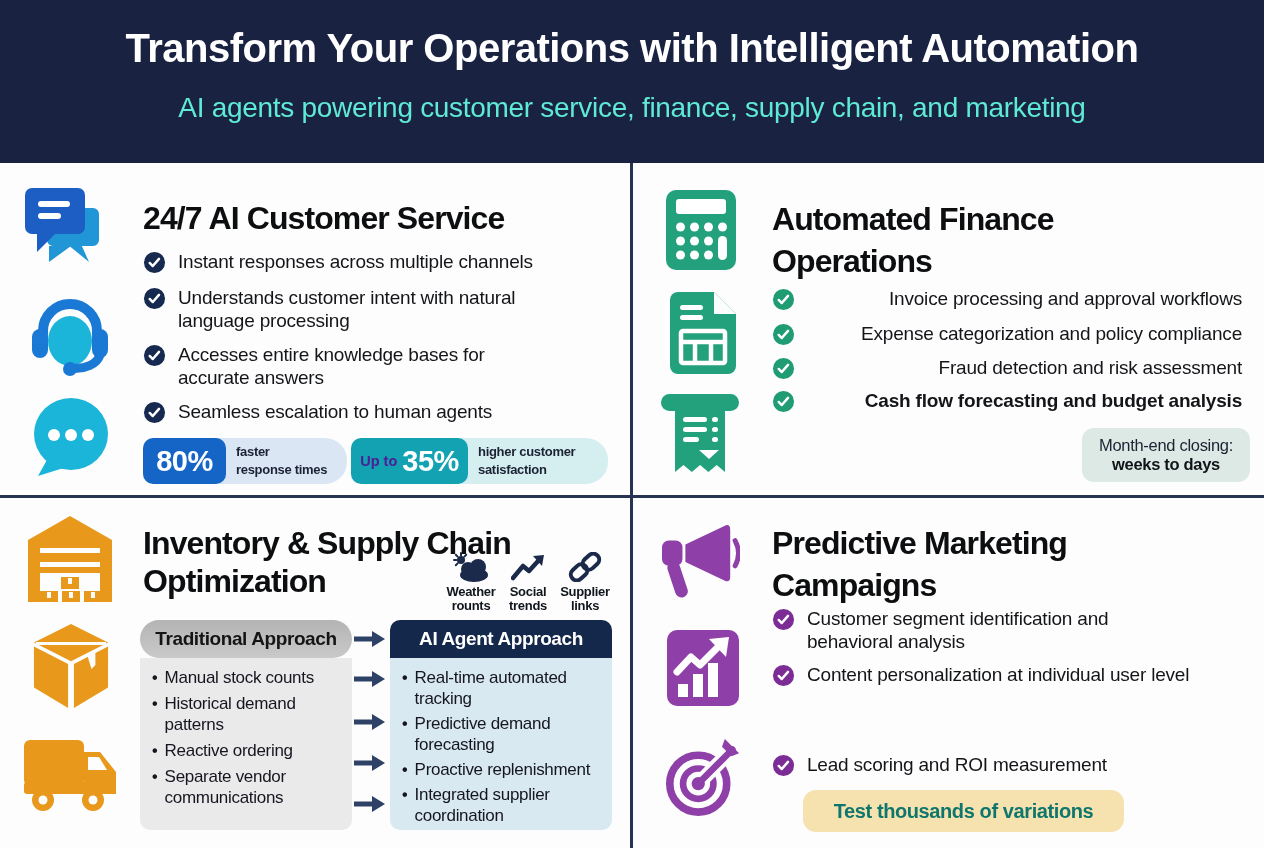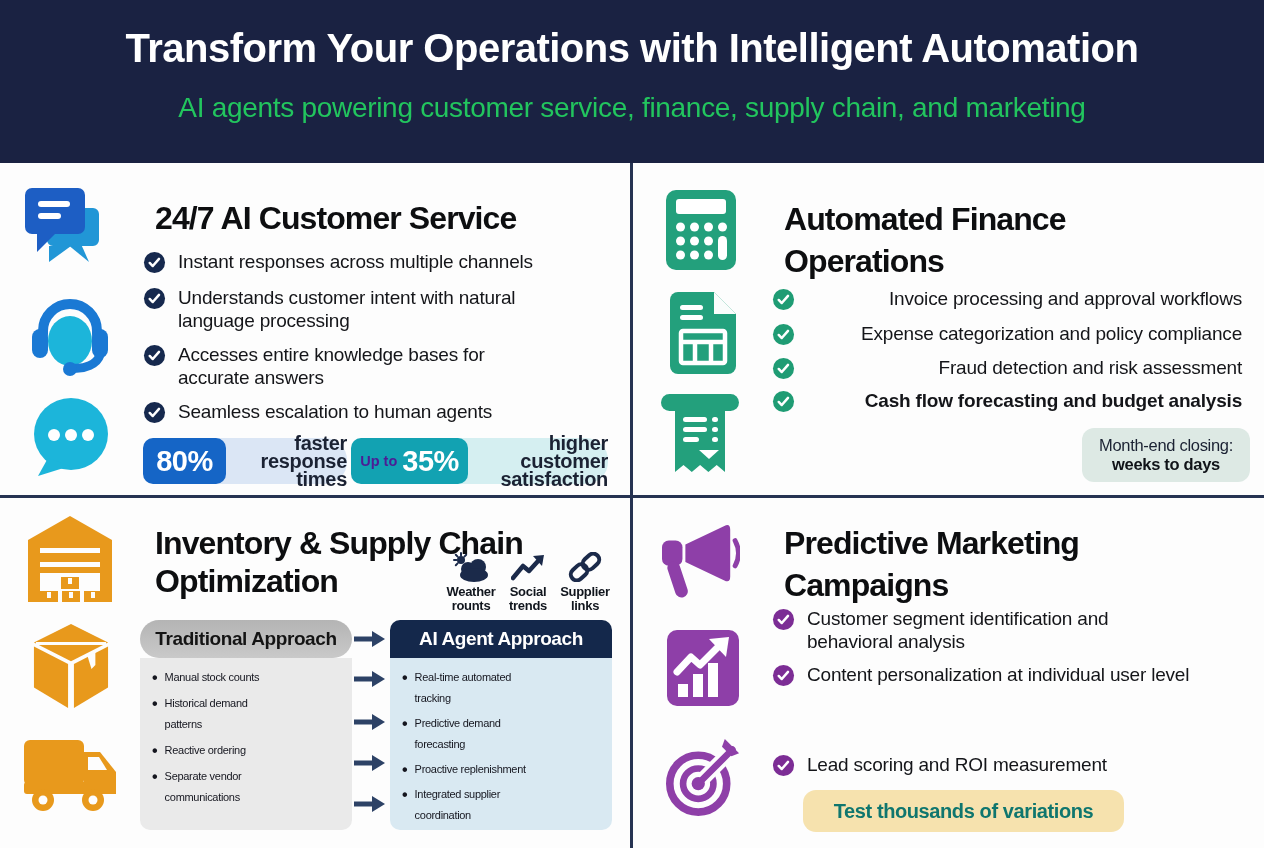--- a/index.html
+++ b/index.html
@@ -3,43 +3,43 @@
 <meta charset="utf-8">
 <style>
   html,body{margin:0;padding:0;background:#888;}
   #canvas{position:relative;width:1264px;height:848px;background:#fdfdfd;overflow:hidden;
     font-family:"Liberation Sans","DejaVu Sans",sans-serif;color:#141519;}
   .abs{position:absolute;}
   
   #header{position:absolute;left:0;top:0;width:1264px;height:163px;background:var(--header_bg);}
   #header .h-title{position:absolute;left:0;top:26px;width:100%;text-align:center;color:#fff;
     font-size:40px;font-weight:700;letter-spacing:-0.5px;}
-  #header .h-sub{position:absolute;left:0;top:92px;width:100%;text-align:center;color:#22c55e;
+  #header .h-sub{position:absolute;left:0;top:92px;width:100%;text-align:center;color:#5eead4;
     font-size:28px;font-weight:400;letter-spacing:-0.3px;}
   
   .vdiv{position:absolute;left:630px;top:163px;width:3px;height:685px;background:#263352;}
   .hdiv{position:absolute;left:0;top:495px;width:1264px;height:3px;background:#263352;}
   
   .q-title{position:absolute;font-weight:700;font-size:32px;line-height:40px;letter-spacing:-0.9px;
-    color:#0d0e10;white-space:pre-line;margin-left:12px;}
+    color:#0d0e10;white-space:pre-line;}
   
   .bullet{position:absolute;display:flex;gap:12px;align-items:flex-start;}
   .bullet svg{flex:none;margin-top:1px;}
   .ck-navy{color:var(--navy_check);} .ck-green{color:var(--green_check);justify-content:space-between;} .ck-purple{color:var(--purple_check);}
   .btext{font-size:19px;line-height:23px;color:#141519;white-space:pre-line;letter-spacing:-0.2px;}
   .btext.bold{font-weight:700;}
   
   .stat-pill{position:absolute;height:46px;border-radius:22px;display:flex;align-items:center;}
   .pill-blue{background:var(--stat_blue_bg);} .pill-teal{background:var(--teal_bg);}
   .stat-box{height:46px;border-radius:10px;display:flex;align-items:center;justify-content:center;flex:none;}
   .box-blue{background:var(--stat_blue);width:83px;} .box-teal{background:var(--teal);width:117px;}
   .stat-big{color:#fff;font-size:29px;font-weight:700;letter-spacing:-0.5px;}
   .stat-prefix{color:#4c1d95;font-size:14.5px;font-weight:700;margin-right:5px;}
-  .stat-label{font-size:20px;font-weight:700;line-height:18px;color:#1b2233;white-space:pre-line;
-    padding-left:24px;letter-spacing:-0.3px;text-align:right;}
+  .stat-label{font-size:13px;font-weight:700;line-height:18px;color:#1b2233;white-space:pre-line;
+    padding-left:10px;letter-spacing:-0.3px;}
   
   .badge-finance{background:var(--badge_green_bg);border-radius:12px;display:flex;flex-direction:column;
     align-items:center;justify-content:center;}
   .bf1{font-size:16.5px;color:#1b2233;letter-spacing:-0.3px;}
   .bf2{font-size:16.5px;color:#101318;font-weight:700;letter-spacing:-0.3px;}
   
   .badge-marketing{background:var(--badge_yellow_bg);border-radius:13px;display:flex;align-items:center;
     justify-content:center;font-size:20px;font-weight:700;color:#0f766e;letter-spacing:-0.4px;}
   
   .mini{position:absolute;text-align:center;}
@@ -51,21 +51,21 @@
   .cmp-head{height:38px;display:flex;align-items:center;justify-content:center;font-size:19px;
     font-weight:700;letter-spacing:-0.4px;}
   .head-trad{background:linear-gradient(180deg,#b4b4b4,#c9c9c9);color:#141414;border-radius:19px;}
   .head-ai{background:var(--ai_header_bg);color:#fff;}
   .cmp-body{padding:9px 8px 8px 12px;height:163px;}
   .body-trad{background:var(--gray_body);}
   .body-ai{background:var(--ai_body_bg);}
   .citem{display:flex;margin-bottom:5px;}
   .body-ai .citem{margin-bottom:4px;}
   .citem::before{content:"\2022";font-weight:700;margin-right:7px;line-height:21px;color:#15161f;}
-  .ctext{white-space:pre-line;font-size:11px;line-height:21px;color:#15161f;letter-spacing:-0.3px;}
+  .ctext{white-space:pre-line;font-size:17px;line-height:21px;color:#15161f;letter-spacing:-0.3px;}
   .cmp-arrow{position:absolute;}
 </style>
 </head>
 <body>
 
 <div id="canvas">
 
   <div id="header">
     <div class="h-title">Transform Your Operations with Intelligent Automation</div>
     <div class="h-sub">AI agents powering customer service, finance, supply chain, and marketing</div>

